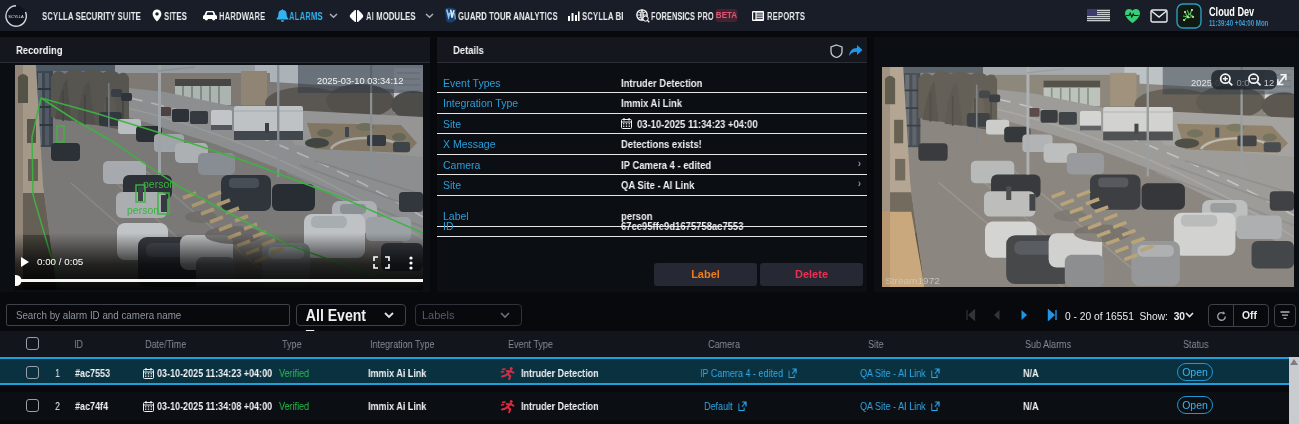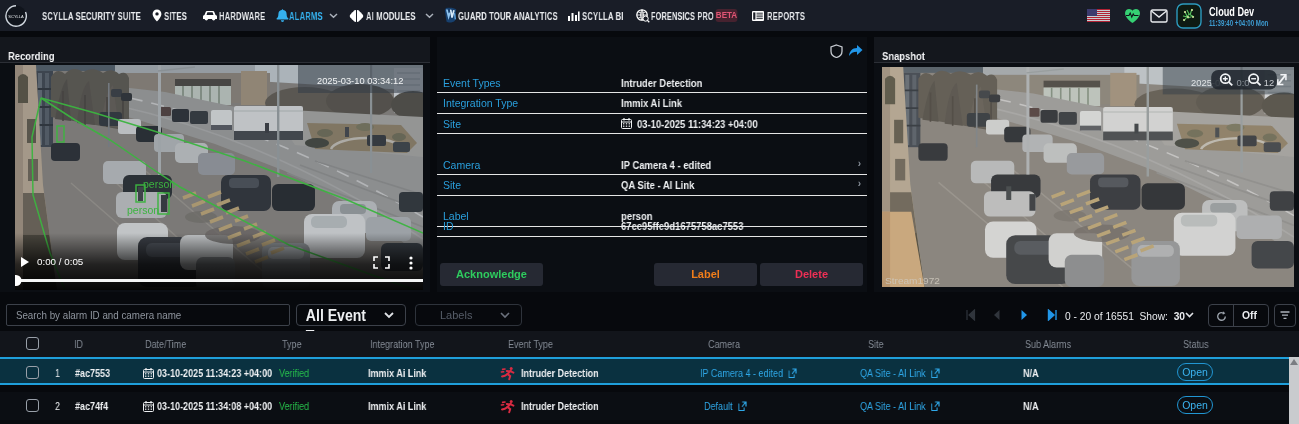--- a/index.html
+++ b/index.html
@@ -9,21 +9,21 @@
   .abs { position:absolute; }
   
   #nav { position:absolute; left:0; top:0; width:1299px; height:31px; background:#191d27; }
   .ntx { position:absolute; top:10px; will-change:transform; color:#e9ebee; font-size:10.5px; font-weight:bold;
     letter-spacing:.2px; white-space:nowrap; transform:scaleX(.73); transform-origin:0 50%; }
   .nic { position:absolute; }
   
   .panel { position:absolute; top:37px; height:255px; background:#0b0e13; }
   .phead { position:absolute; left:0; top:0; right:0; height:26px; background:#14171d;
     border-bottom:1px solid #2c2f36; color:#f2f3f5; font-size:11.5px; font-weight:bold;
-    display:flex; align-items:flex-end; padding-left:8px; }
+    display:flex; align-items:center; padding-left:16px; }
   .phead span { will-change:transform; transform:scaleX(.82); transform-origin:0 50%; display:inline-block; }
   
   .drow { position:absolute; left:0; width:430px; height:20.5px; border-bottom:1px solid #e5e5e5;
     font-size:10.5px; }
   .dlab { position:absolute; left:6px; top:4px; color:#2a9fdc; }
   .dval { position:absolute; left:184px; top:4px; color:#eef0f2; font-weight:bold; will-change:transform; transform:scaleX(.9); transform-origin:0 50%; }
   .dchev { position:absolute; right:6px; top:3px; color:#8a919b; font-size:10px; font-weight:bold; }
   .dbtn { position:absolute; top:226px; width:103px; height:23px; background:#262933;
     border-radius:3px; font-size:11px; font-weight:bold; text-align:center; line-height:23px; }
   
@@ -302,20 +302,23 @@
         <circle cx="396" cy="193" r="1.6"></circle>
         <circle cx="396" cy="198" r="1.6"></circle>
         <circle cx="396" cy="203" r="1.6"></circle>
       </g>
     <rect x="0" y="214" width="408" height="3" fill="#f4f5f5"></rect>
     <circle cx="1" cy="215.5" r="5.5" fill="#fff"></circle>
   </svg>
 </div>
 
 <div class="panel" id="p-det" style="left:437px; width:430px;">
+  <div class="phead">
+      <span>Details</span>
+    </div>
   <svg class="abs" style="left:393px;top:7px;" width="13" height="14" viewBox="0 0 13 14">
       <path d="M6.5 1 12 3v4.2c0 3.2-2.3 5.3-5.5 6.3C3.3 12.5 1 10.4 1 7.2V3z" fill="none" stroke="#c6cad0" stroke-width="1.3"></path>
     </svg>
   <svg class="abs" style="left:411px;top:7px;" width="15" height="13" viewBox="0 0 15 13">
       <path d="M9 1v3C4 4 1.5 7.5 1 12c1.8-2.8 4.2-4.3 8-4.3V11l5.5-5z" fill="#2196e8"></path>
     </svg>
   <div class="drow" style="top:35.5px;">
       <span class="dlab">Event Types</span>
       <span class="dval">Intruder Detection</span>
     </div>
@@ -333,47 +336,47 @@
         <g fill="#eef0f2">
           <rect x="2" y="5.2" width="1.4" height="1.2"></rect>
           <rect x="4.8" y="5.2" width="1.4" height="1.2"></rect>
           <rect x="7.6" y="5.2" width="1.4" height="1.2"></rect>
           <rect x="2" y="7.6" width="1.4" height="1.2"></rect>
           <rect x="4.8" y="7.6" width="1.4" height="1.2"></rect>
           <rect x="7.6" y="7.6" width="1.4" height="1.2"></rect>
         </g>
       </svg>
     </div>
+  <div class="drow" style="top:97px;">
+      <span class="dlab">X Message</span>
+      <span class="dval">Detections exists!</span>
+    </div>
   <div class="drow" style="top:117.5px;">
       <span class="dlab">Camera</span>
       <span class="dval">IP Camera 4 - edited</span>
       <span class="dchev">›</span>
     </div>
   <div class="drow" style="top:138px;">
       <span class="dlab">Site</span>
       <span class="dval">QA Site - AI Link</span>
       <span class="dchev">›</span>
     </div>
   <div class="drow" style="top:169px;">
       <span class="dlab">Label</span>
       <span class="dval">person</span>
     </div>
   <div class="drow" style="top:179px;">
       <span class="dlab">ID</span>
       <span class="dval">67ce95ffe9d1675758ac7553</span>
     </div>
-  <div class="dbtn" style="left:3px;  color:#2ecc5e;">Acknowledge</div>
   <div class="dbtn" style="left:217px; color:#f07d1a;">Label</div>
   <div class="dbtn" style="left:323px; color:#ee2f55;">Delete</div>
 </div>
 
 <div class="panel" id="p-snap" style="left:874px; width:425px;">
-  <div class="phead">
-      <span>Snapshot</span>
-    </div>
   <svg class="abs" style="left:8px;top:30px;" width="412" height="220" viewBox="0 0 408 225" preserveAspectRatio="none">
     <use href="#scene"></use>
     <rect x="0" y="0" width="408" height="225" fill="#e3d2ae" opacity=".07"></rect>
 
     <polygon points="0,148 29,148 42,225 0,225" fill="#c9a87e"></polygon>
     <polygon points="0,148 8,148 8,225 0,225" fill="#b89670"></polygon>
 
     <rect x="278" y="0" width="130" height="28" fill="#333d47" opacity=".5"></rect>
     <text x="306" y="19" font-size="9.3" fill="#dfe3e5" font-family="Liberation Sans">2025-0</text>
     <rect x="326" y="3" width="65" height="20" rx="7" fill="#1f262d" opacity=".85"></rect>
@@ -395,21 +398,21 @@
 
 <div id="toolbar">
   <div class="abs" style="left:6px;top:304px;width:284px;height:22px;border:1px solid #3c414a;border-radius:2px;
        color:#8f959e;font-size:11px;line-height:21px;"><span style="display:inline-block;padding-left:10px;transform:scaleX(.89);transform-origin:0 50%;">Search by alarm ID and camera name</span></div>
   <div class="abs" style="left:296px;top:304px;width:110px;height:22px;border:1px solid #3c414a;border-radius:4px;
        color:#eef0f2;font-size:16px;font-weight:bold;line-height:21px;"><span style="display:inline-block;padding-left:10px;transform:scaleX(.88);transform-origin:0 50%;">All Event Types</span>
        <svg class="abs" style="right:11px;top:7px;" width="10" height="7" viewBox="0 0 10 7">
         <path d="M1 1l4 4 4-4" fill="none" stroke="#dfe2e6" stroke-width="1.8"></path>
       </svg></div>
   <div class="abs" style="left:415px;top:304px;width:107px;height:22px;border:1px solid #2e333b;border-radius:4px;
-       color:#565d68;font-size:11px;line-height:21px;padding-left:24px;">Labels
+       color:#565d68;font-size:11px;line-height:21px;padding-left:6px;">Labels
        <svg class="abs" style="right:11px;top:7px;" width="10" height="7" viewBox="0 0 10 7">
         <path d="M1 1l4 4 4-4" fill="none" stroke="#6a717c" stroke-width="1.6"></path>
       </svg></div>
 
   <svg class="abs" style="left:964px;top:309px;" width="12" height="12" viewBox="0 0 12 12">
       <path d="M3 1v10M10.5 1 5 6l5.5 5z" fill="#30353c" stroke="#30353c" stroke-width="1.2"></path>
     </svg>
   <svg class="abs" style="left:992px;top:309px;" width="9" height="12" viewBox="0 0 9 12">
       <path d="M7.5 1 2 6l5.5 5z" fill="#30353c"></path>
     </svg>

